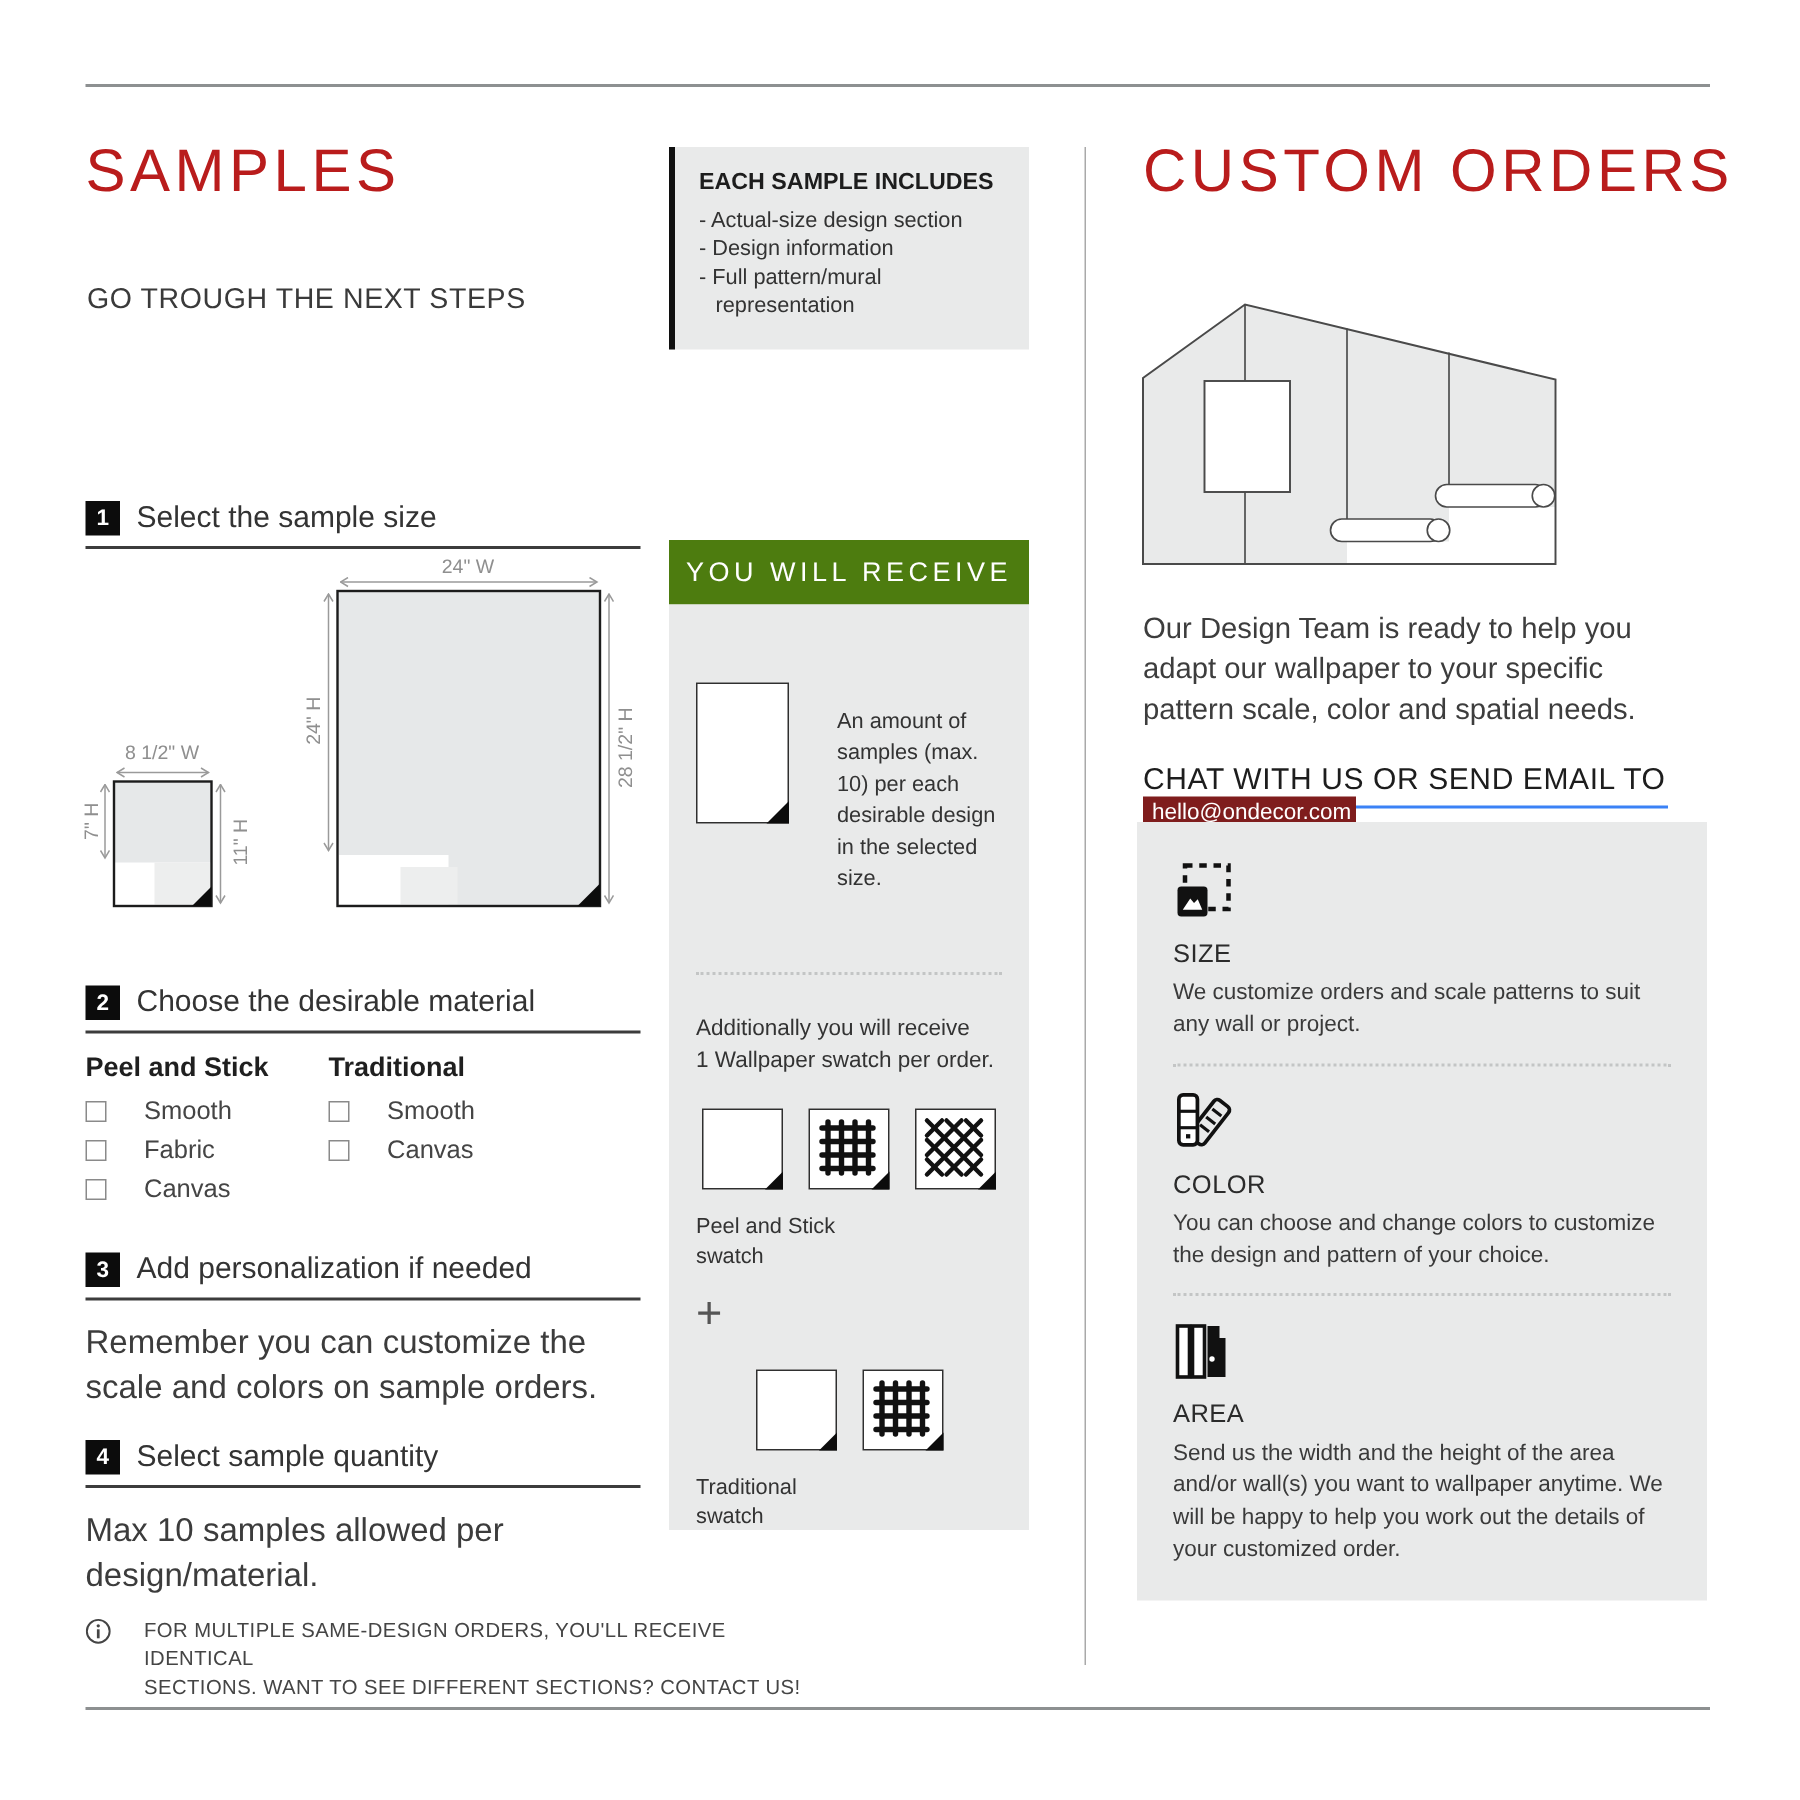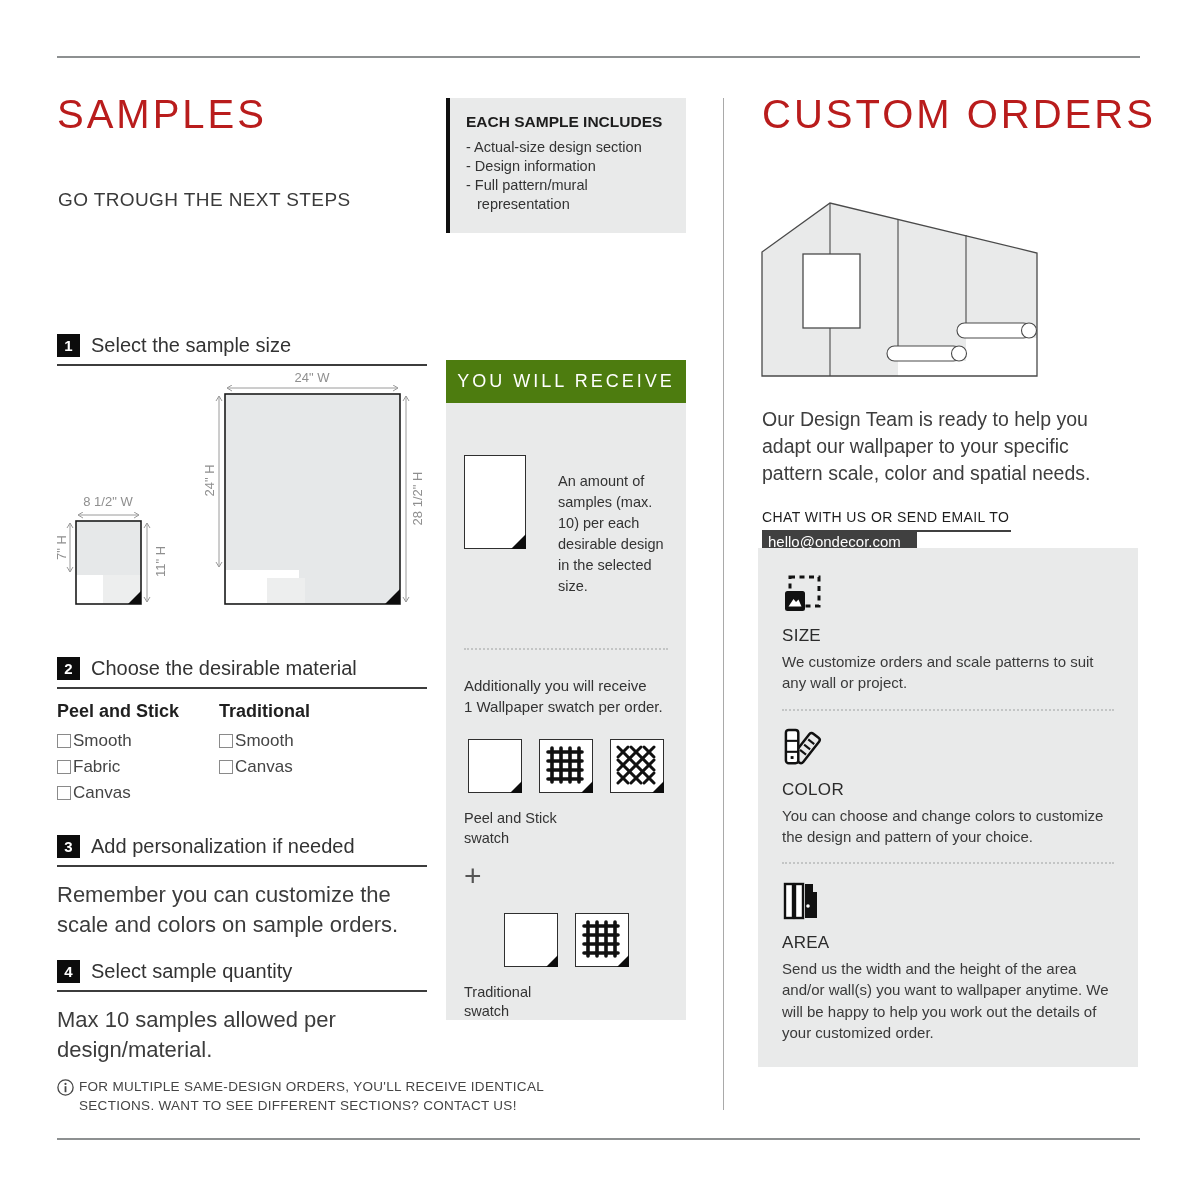--- a/index.html
+++ b/index.html
@@ -14,23 +14,23 @@
   
   .intro{font-size:19px;letter-spacing:.4px;color:#3a3a3a;line-height:1.25;}
   .step{position:absolute;left:57px;width:370px;}
   .step-head{display:flex;align-items:center;gap:11px;border-bottom:2px solid #3c3c3c;padding-bottom:7px;}
   .step-num{width:23px;height:23px;background:#0c0c0c;color:#fff;font-size:15px;font-weight:bold;
             display:flex;align-items:center;justify-content:center;flex:0 0 auto;}
   .step-label{font-size:20px;color:#333;white-space:nowrap;}
   .step-note{font-size:22px;color:#3c3c3c;line-height:1.35;margin-top:13px;}
   .materials{display:flex;gap:40px;margin-top:12px;}
   .mat-name{font-size:18px;font-weight:bold;color:#1f1f1f;margin-bottom:9px;}
-  .mat-opt{display:flex;align-items:center;gap:2px;font-size:17px;color:#454545;margin:6px 0;}
+  .mat-opt{display:flex;align-items:center;gap:25px;font-size:17px;color:#454545;margin:6px 0;}
   .cbx{width:12px;height:12px;border:1.5px solid #8a8a8a;background:#fff;flex:0 0 auto;}
-  .footnote{position:absolute;left:57px;top:1078px;width:490px;display:flex;gap:5px;}
+  .footnote{position:absolute;left:57px;top:1078px;width:490px;display:flex;gap:22px;}
   .fn-text{font-size:13.5px;letter-spacing:.3px;color:#454545;line-height:1.4;}
   
   .diagram{position:absolute;left:57px;top:372px;width:400px;height:252px;}
   .dim-label{position:absolute;font-size:13px;color:#8f8f8f;text-align:center;white-space:nowrap;}
   .rot{transform:rotate(-90deg);}
   
   .includes-box{position:absolute;left:446px;top:98px;width:240px;background:#e9eaea;
                 border-left:4px solid #101010;box-sizing:border-box;padding:15px 12px 18px 16px;}
   .inc-title{font-size:15.5px;font-weight:bold;color:#1d1d1d;margin-bottom:7px;}
   .inc-item{font-size:14.5px;color:#333;line-height:1.32;padding-left:11px;text-indent:-11px;}
@@ -49,24 +49,24 @@
   .mid-sep{margin-top:51px;}
   .centered{}
   .additional{margin-top:26px;font-size:15px;color:#333;line-height:1.38;}
   .swatch-row{display:flex;justify-content:center;gap:17px;margin-top:22px;}
   .swatch{width:52px;height:52px;background:#fff;border:1px solid #2f2f2f;position:relative;flex:0 0 auto;}
   .swatch .fold{border-left-width:12px;border-bottom-width:12px;}
   .swatch-label{margin-top:16px;font-size:14.5px;color:#333;line-height:1.35;}
   .plus{margin-top:12px;font-size:30px;font-weight:300;color:#555;line-height:1;}
   
   .right-intro{position:absolute;left:762px;top:406px;width:372px;font-size:19.5px;color:#3d3d3d;line-height:1.38;}
-  .chat-label{position:absolute;left:762px;top:509px;font-size:14px;letter-spacing:.4px;color:#1d1d1d;
-              border-bottom:2px solid #404040;padding:0 2px 5px 0;white-space:nowrap;}
-  .email-badge{position:absolute;left:762px;top:531px;background:#404040;color:#fff;
-               font-size:15px;padding:2px 16px 4px 6px;white-space:nowrap;}
+  .chat-label{position:absolute;left:762px;top:509px;font-size:20px;letter-spacing:.4px;color:#1d1d1d;
+              border-bottom:2px solid #3b82f6;padding:0 2px 5px 0;white-space:nowrap;}
+  .email-badge{position:absolute;left:762px;top:531px;background:#7f1d1d;color:#fff;
+               font-size:15px;padding:2px 3px 4px 6px;white-space:nowrap;}
   .custom-card{position:absolute;left:758px;top:548px;width:380px;height:519px;background:#e9eaea;
                box-sizing:border-box;padding:26px 24px 0;}
   .feat-icon{display:block;height:40px;margin-bottom:12px;}
   .feat-title{font-size:17px;color:#2b2b2b;letter-spacing:.3px;margin-bottom:5px;}
   .feat-text{font-size:15px;color:#3a3a3a;line-height:1.42;}
   .feat-sep{border-top:2px dotted #c3c5c5;margin:15px 0 17px;}
 </style>
 </head>
 <body>
 

